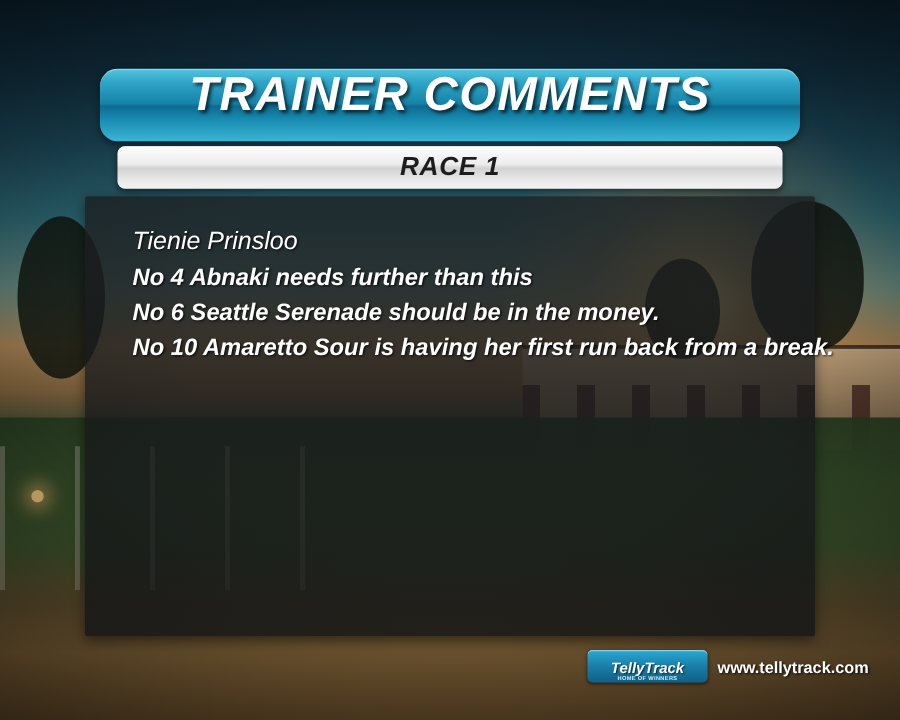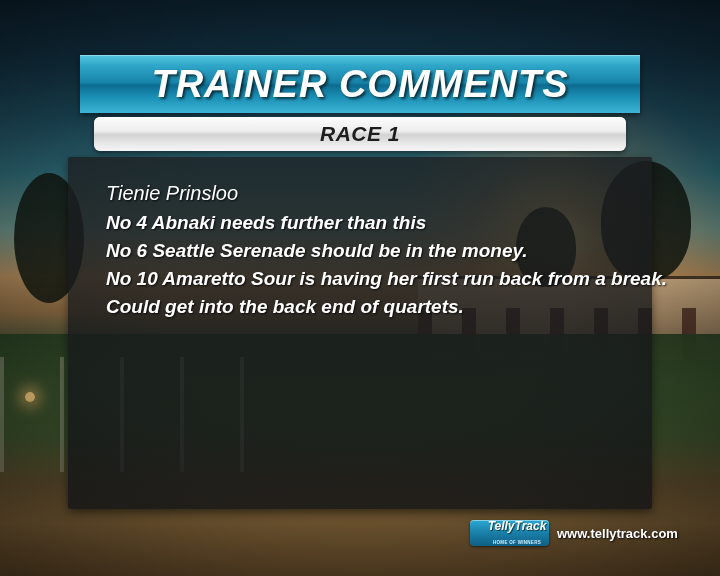--- a/index.html
+++ b/index.html
@@ -118,31 +118,31 @@
     left: 68px;
     top: 55px;
     width: 584px;
     height: 452px;
   }
 
   .title-bar {
     position: relative;
     height: 58px;
     margin: 0 12px;
-    border-radius: 0;
+    border-radius: 14px;
     background: linear-gradient(to bottom,
       #56c6e0 0%,
       #2fa6c8 18%,
       #1683a8 48%,
       #0d6b90 52%,
       #1a8fb4 72%,
       #3cb4d4 100%);
     box-shadow: 0 2px 6px rgba(0,0,0,0.55), inset 0 1px 0 rgba(255,255,255,0.35);
     display: flex;
-    align-items: center;
+    align-items: flex-start;
     justify-content: center;
   }
   .title-bar .title-text {
     font-size: 38px;
     font-style: italic;
     font-weight: bold;
     color: #ffffff;
     letter-spacing: 1px;
     text-shadow: 2px 2px 3px rgba(0,0,0,0.65);
     white-space: nowrap;
@@ -213,31 +213,30 @@
   .footer {
     position: absolute;
     left: 470px;
     top: 520px;
     display: flex;
     align-items: center;
     height: 26px;
   }
   .logo-badge {
     position: relative;
-    width: 64px;
+    width: 96px;
     height: 26px;
     border-radius: 4px;
     background: linear-gradient(to bottom, #2aa9d4 0%, #1a7ea8 50%, #0f5f85 100%);
     box-shadow: inset 0 1px 0 rgba(255,255,255,0.45), 0 1px 3px rgba(0,0,0,0.6);
     display: flex;
     flex-direction: column;
     align-items: center;
-    justify-content: space-between;
+    justify-content: flex-end;
     overflow: hidden;
-    padding-left: 15px;
   }
   .logo-badge .logo-main {
     font-size: 12px;
     font-weight: bold;
     font-style: italic;
     color: #ffffff;
     line-height: 1;
     text-shadow: 1px 1px 1px rgba(0,0,0,0.6);
   }
   .logo-badge .logo-sub {
@@ -284,21 +283,20 @@
       <div class="subtitle-text">RACE 1</div>
     </div>
 
     <div class="body-box">
 
       <div class="comment-block">
         <div class="trainer-name">Tienie Prinsloo</div>
         <div class="comment-line">No 4 Abnaki needs further than this</div>
         <div class="comment-line">No 6 Seattle Serenade should be in the money.</div>
         <div class="comment-line">No 10 Amaretto Sour is having her first run back from a break.</div>
-        <div class="comment-line">Could get into the back end of quartets.</div>
       </div>
 
 
     </div>
   </div>
 
   <div class="footer">
     <div class="logo-badge">
       <div class="logo-main">TellyTrack</div>
       <div class="logo-sub">HOME OF WINNERS</div>

